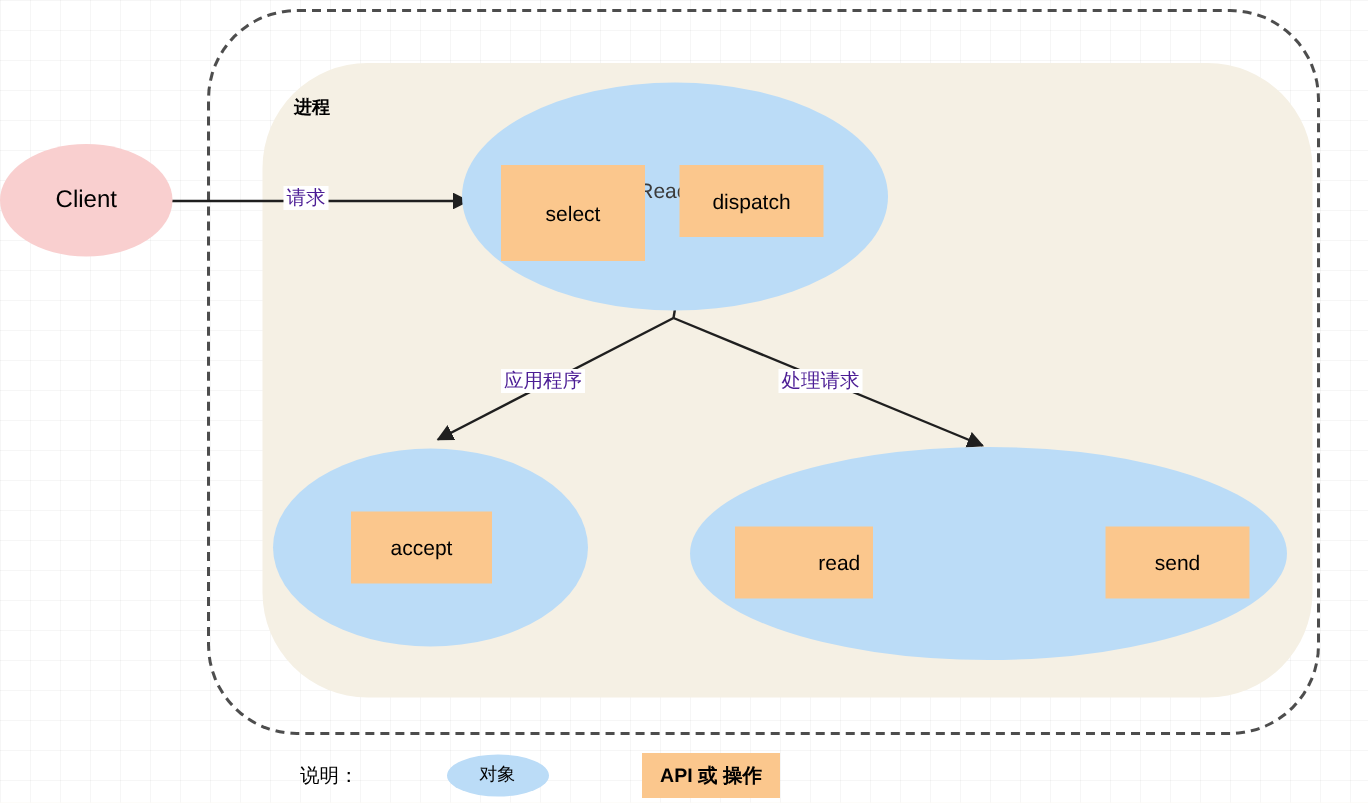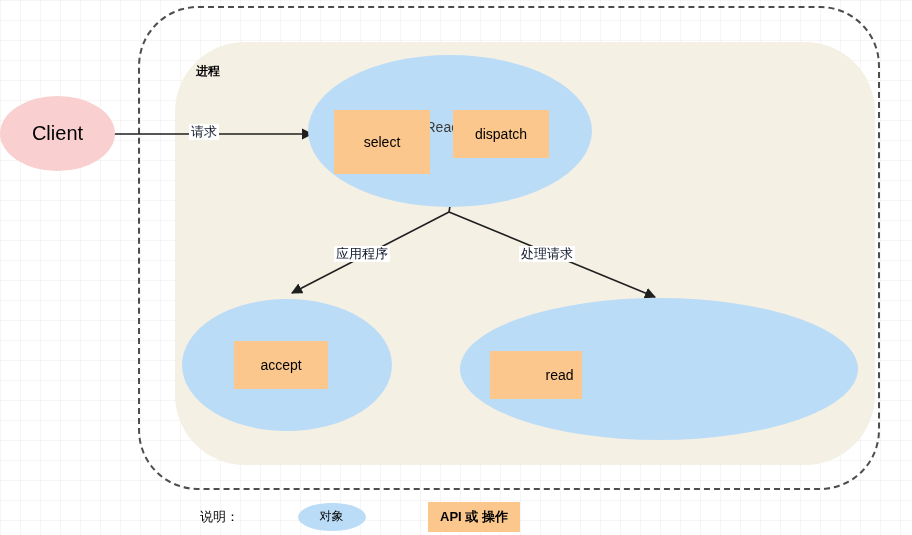--- a/index.html
+++ b/index.html
@@ -54,21 +54,21 @@
   .ellipse-label{
     position:absolute;left:0;right:0;
     text-align:center;
     font-size:14px;color:#3b3b3b;
   }
 
   #client-ellipse{left:0px;top:96px;width:115px;height:75px;}
   #client-label{
     left:0px;top:96px;width:115px;height:75px;
     display:flex;align-items:center;justify-content:center;
-    font-size:20px;color:#000000;
+    font-size:16px;color:#000000;
   }
 
   #reactor-ellipse{left:308px;top:55px;width:284px;height:152px;}
   #reactor-label{top:64px;}
 
   #acceptor-ellipse{left:182px;top:299px;width:210px;height:132px;}
 
   #handler-ellipse{left:460px;top:298px;width:398px;height:142px;}
 
   
@@ -82,21 +82,21 @@
   #op-dispatch{left:453px;top:110px;width:96px;height:48px;}
   #op-accept{left:234px;top:341px;width:94px;height:48px;}
   #op-read{left:490px;top:351px;width:92px;height:48px;padding-left:47px;}
   #op-business{left:613px;top:351px;width:94px;height:48px;}
   #op-send{left:737px;top:351px;width:96px;height:48px;}
 
   
   .edge-label{
     position:absolute;
     background:#ffffff;
-    font-size:13px;color:#0f172a;
+    font-size:13px;color:#4c1d95;
     padding:0 2px;
     white-space:nowrap;
     line-height:16px;
   }
   #label-request{left:189px;top:124px;}
   #label-connect{left:334px;top:246px;}
   #label-process{left:519px;top:246px;}
 
   
   #legend{
@@ -160,20 +160,21 @@
 
   <div class="abs ellipse ellipse-blue" id="acceptor-ellipse">
     
   </div>
   <div class="abs op-box" id="op-accept">accept</div>
 
   <div class="abs ellipse ellipse-blue" id="handler-ellipse">
     
   </div>
   <div class="abs op-box" id="op-read">read</div>
+  <div class="abs op-box" id="op-send">send</div>
 
   <div class="edge-label" id="label-request">请求</div>
   <div class="edge-label" id="label-connect">应用程序</div>
   <div class="edge-label" id="label-process">处理请求</div>
 
   <div class="abs" id="legend">
     <span id="legend-title">说明：</span>
     <span id="legend-object">对象</span>
     <span id="legend-api">API 或 操作</span>
   </div>

